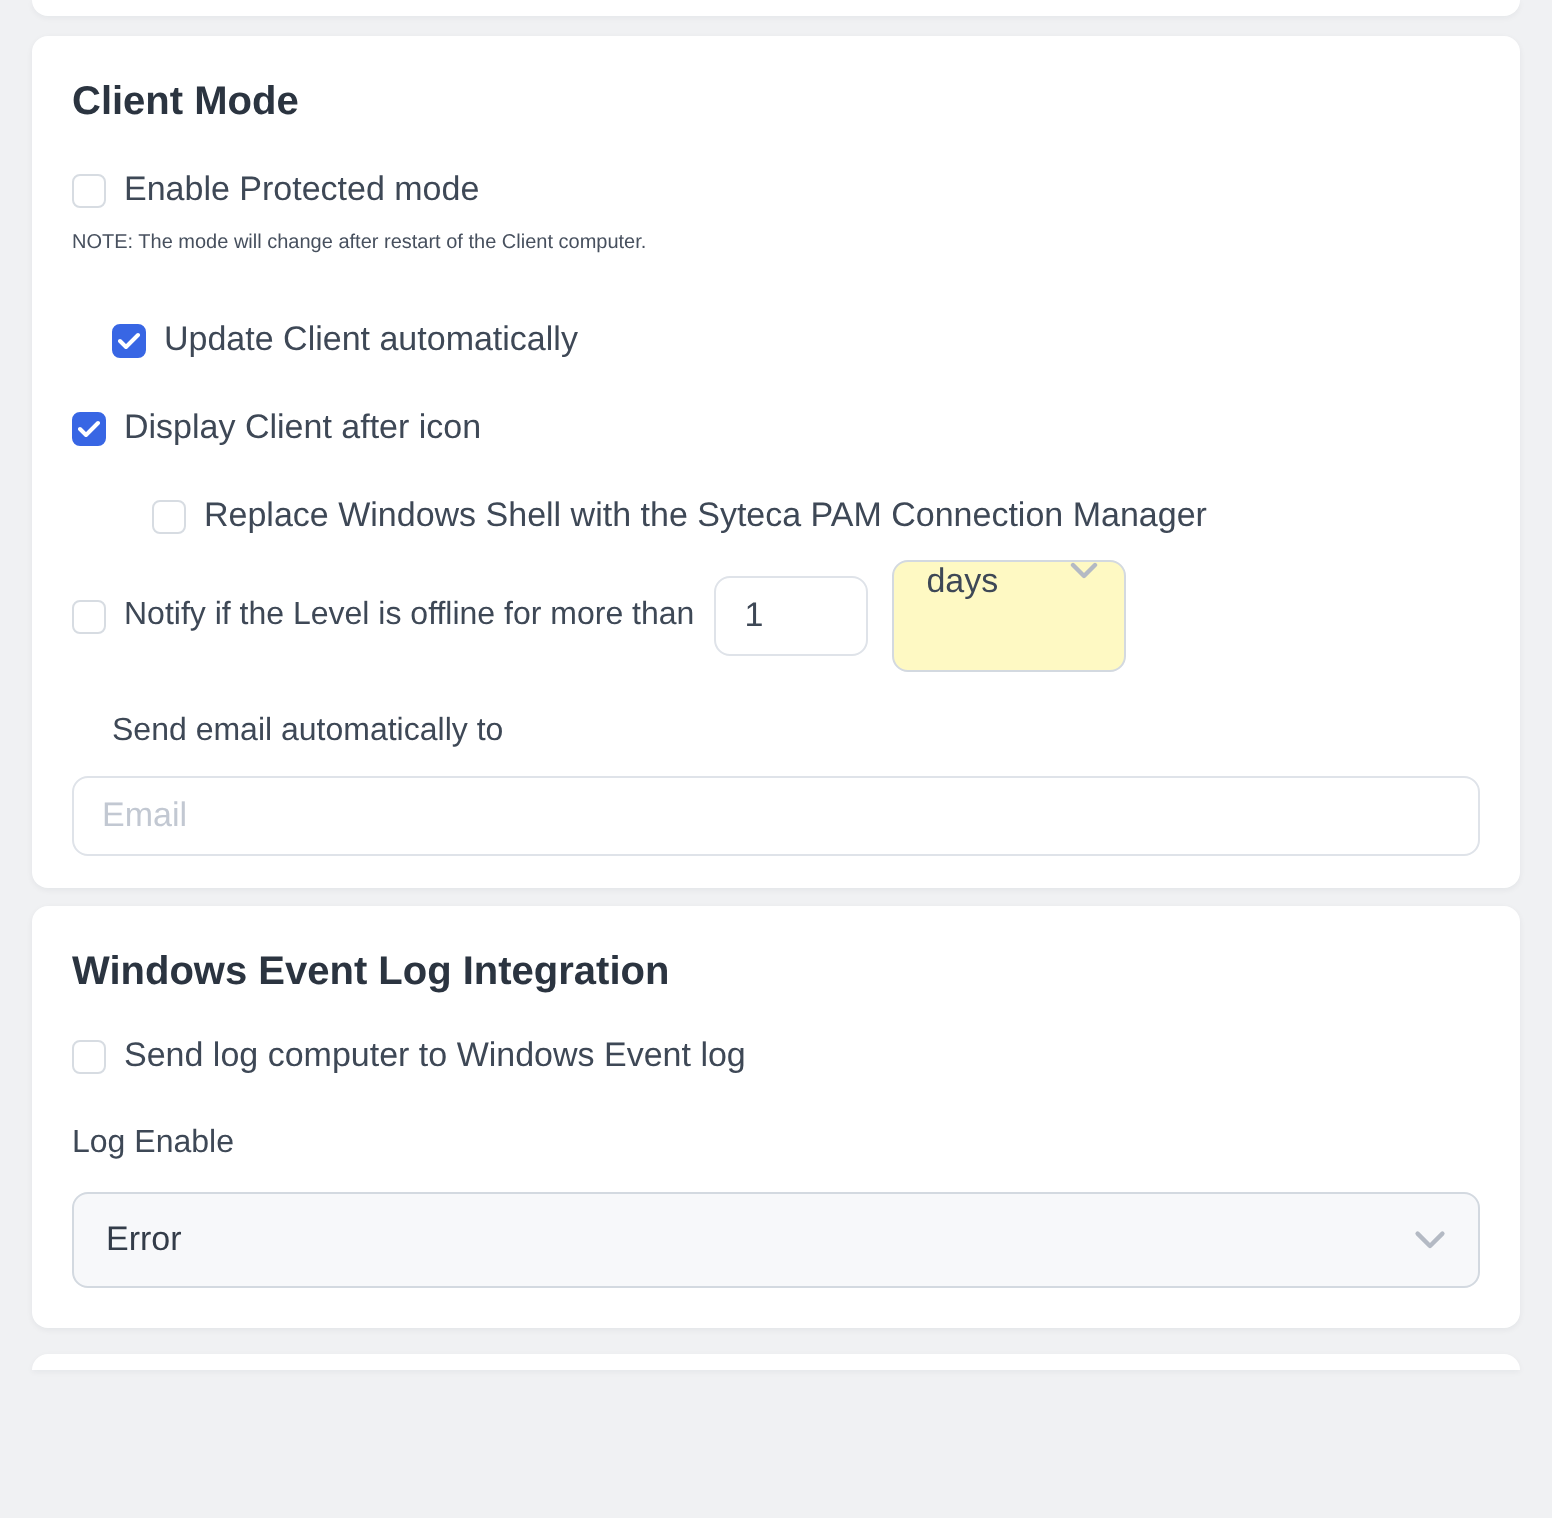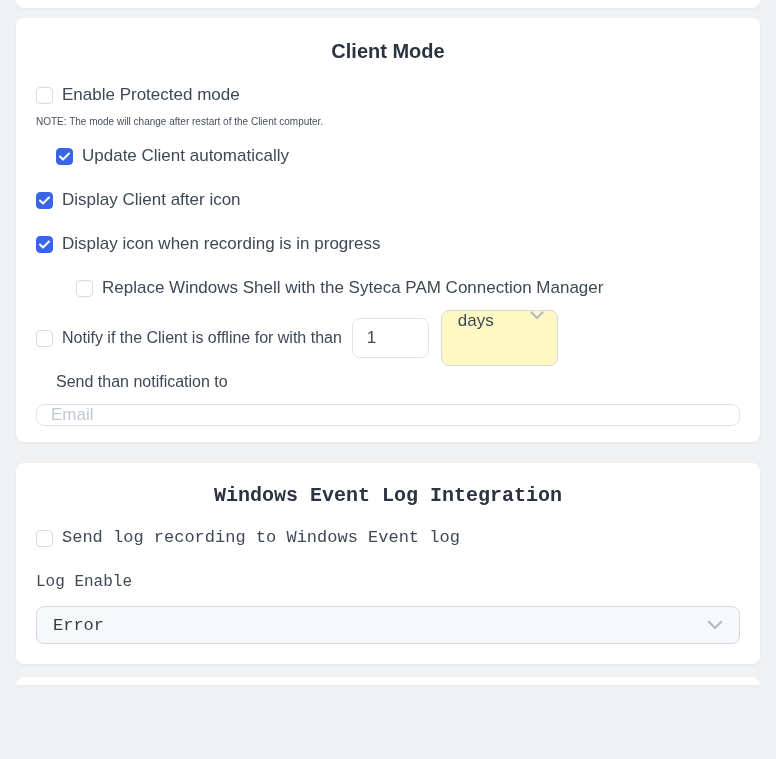--- a/index.html
+++ b/index.html
@@ -36,27 +36,26 @@
     border-radius:8px 8px 0 0;
     box-shadow:0 1px 3px rgba(20,30,50,0.05);
   }
   .card{
     margin:0 16px;
     background:var(--card);
     border-radius:8px;
     box-shadow:0 1px 3px rgba(20,30,50,0.06);
   }
   .card1{padding:20px 20px 16px 20px;}
-  .card2{margin-top:21px;padding:20px 20px 20px 20px;font-family:Liberation Mono, monospace;}
+  .card2{margin-top:9px;padding:20px 20px 20px 20px;}
   .card-title{
     font-size:20px;
     line-height:26px;
     font-weight:700;
     color:var(--title);
-    text-align:center;
   }
   .cb-row{
     display:flex;
     align-items:center;
     gap:9px;
     min-height:20px;
   }
   .cb-row .label{
     font-size:17px;
     line-height:20px;
@@ -76,21 +75,21 @@
   .checkbox svg{display:none;width:11px;height:9px;}
   .checkbox.checked{background:var(--accent);border-color:var(--accent);}
   .checkbox.checked svg{display:block;}
   .note{
     margin-top:7px;
     font-size:10px;
     line-height:20px;
     color:var(--note);
   }
   .mt21{margin-top:21px;}
-  .mt22{margin-top:14px;padding-left:20px;}
+  .mt22{margin-top:28px;padding-left:20px;}
   .mt24{margin-top:24px;}
   .mt20{margin-top:20px;}
   .mt19{margin-top:19px;}
   .mt14{margin-top:14px;}
   .mt12{margin-top:12px;}
   .indent{margin-left:40px;}
   .notify-row{
     display:flex;
     align-items:center;
     gap:9px;
@@ -122,33 +121,33 @@
     color:var(--label);
     cursor:pointer;
   }
   .field-label{
     font-size:16px;
     line-height:20px;
     color:var(--label);
   }
   .text-input{
     display:block;
-    width:100%;height:22px;
+    width:100%;height:40px;
     border:1px solid var(--border);
     border-radius:8px;
     padding:0 14px;
     font-family:"Liberation Sans", sans-serif;
     font-size:17px;
     color:var(--label);
     outline:none;
     background:#fff;
   }
   .text-input::placeholder{color:var(--placeholder);}
   .wide-select{
-    width:100%;height:38px;
+    width:100%;height:48px;
     border:1px solid var(--select-border);
     border-radius:8px;
     background:var(--select-bg);
     display:flex;
     align-items:center;
     justify-content:space-between;
     padding:0 16px;
     font-size:17px;
     color:#333c49;
     cursor:pointer;
@@ -183,65 +182,57 @@
 
   <div class="cb-row mt24">
     <span class="checkbox checked">
       <svg viewBox="0 0 11 9">
           <path d="M1 4.5 L4 7.5 L10 1.5" fill="none" stroke="#fff" stroke-width="2" stroke-linecap="round" stroke-linejoin="round"></path>
         </svg>
     </span>
     <span class="label">Display Client after icon</span>
   </div>
 
-  <div class="cb-row mt24">
-    <span class="checkbox checked">
-      <svg viewBox="0 0 11 9">
-          <path d="M1 4.5 L4 7.5 L10 1.5" fill="none" stroke="#fff" stroke-width="2" stroke-linecap="round" stroke-linejoin="round"></path>
-        </svg>
-    </span>
-    <span class="label">Display icon when recording is in progress</span>
-  </div>
 
 
   <div class="cb-row mt24 indent">
     <span class="checkbox">
       
     </span>
     <span class="label">Replace Windows Shell with the Syteca PAM Connection Manager</span>
   </div>
 
   <div class="notify-row mt20">
     <span class="checkbox">
       
     </span>
-    <span class="label">Notify if the Client is offline for with than</span>
+    <span class="label">Notify if the Level is offline for more than</span>
     <input class="mini-input" type="text" value="1" style="">
     <div class="mini-select">
       <span>days</span>
       <span class="chevron">
         <svg width="14" height="9" viewBox="0 0 14 9">
             <path d="M1.5 1.5 L7 7 L12.5 1.5" fill="none" stroke="#b4bac4" stroke-width="2.2" stroke-linecap="round" stroke-linejoin="round"></path>
           </svg>
       </span>
     </div>
   </div>
 
-  <div class="field-label mt22">Send than notification to</div>
+  <div class="field-label mt22">Send email automatically to</div>
   <input class="text-input mt12" type="text" placeholder="Email" style="">
 </div>
 
 <div class="card card2">
   <div class="card-title">Windows Event Log Integration</div>
 
   <div class="cb-row mt19">
     <span class="checkbox">
       
     </span>
-    <span class="label">Send log recording to Windows Event log</span>
+    <span class="label">Send log computer to Windows Event log</span>
   </div>
 
   <div class="field-label mt24">Log Enable</div>
 
   <div class="wide-select mt14">
     <span>Error</span>
     <span class="chevron">
       <svg width="16" height="10" viewBox="0 0 16 10">
           <path d="M1.8 1.8 L8 8 L14.2 1.8" fill="none" stroke="#b4bac4" stroke-width="2.2" stroke-linecap="round" stroke-linejoin="round"></path>
         </svg>

